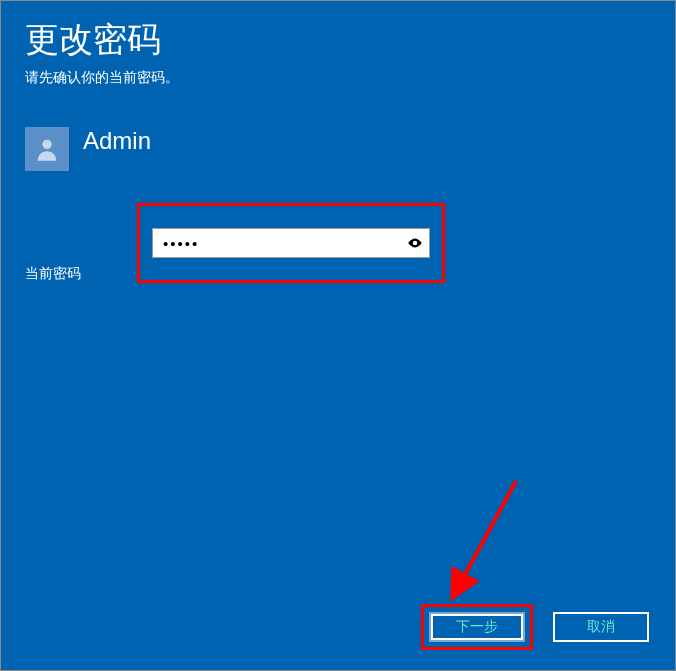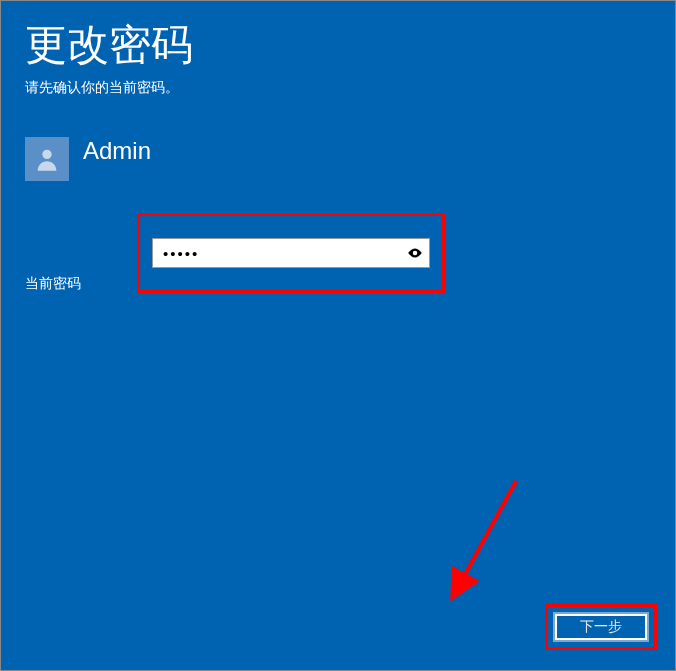--- a/index.html
+++ b/index.html
@@ -11,21 +11,21 @@
       width: 676px;
       height: 671px;
       background: #0063B1;
       font-family: "Microsoft YaHei", "Segoe UI", sans-serif;
       color: #ffffff;
       position: relative;
       overflow: hidden;
       border: 1px solid #888;
     }
     .title {
-      font-size: 42px;
+      font-size: 34px;
       font-weight: 300;
       padding: 16px 0 0 24px;
     }
     .subtitle {
       font-size: 14px;
       padding: 6px 12px 0 24px;
     }
     .user-section {
       display: flex;
       margin: 40px 0 0 24px;
@@ -108,21 +108,21 @@
     }
     .btn-highlight {
       border: 3px solid #FF0000;
       padding: 5px;
     }
     .btn {
       min-width: 96px;
       height: 30px;
       border: 2px solid #ffffff;
       background: transparent;
-      color: #e5e5e5;
+      color: #5eead4;
       font-size: 14px;
       font-family: "Microsoft YaHei", sans-serif;
       cursor: pointer;
       display: flex;
       align-items: center;
       justify-content: center;
     }
     .btn-primary {
       background: #0063B1;
       box-shadow: 0 0 0 2px #fff inset;
@@ -169,13 +169,16 @@
       <path d="M0,0 L8,4 L0,8 Z" fill="#FF0000"></path>
     </marker>
   </defs>
   <line x1="100" y1="10" x2="40" y2="120" stroke="#FF0000" stroke-width="4" marker-end="url(#ah)"></line>
 </svg>
 
 <div class="buttons">
   <div class="btn-highlight">
     <button class="btn btn-primary">下一步</button>
   </div>
+  <div class="btn-cancel-wrap">
+    <button class="btn">取消</button>
+  </div>
 </div>
 
 </body></html>

